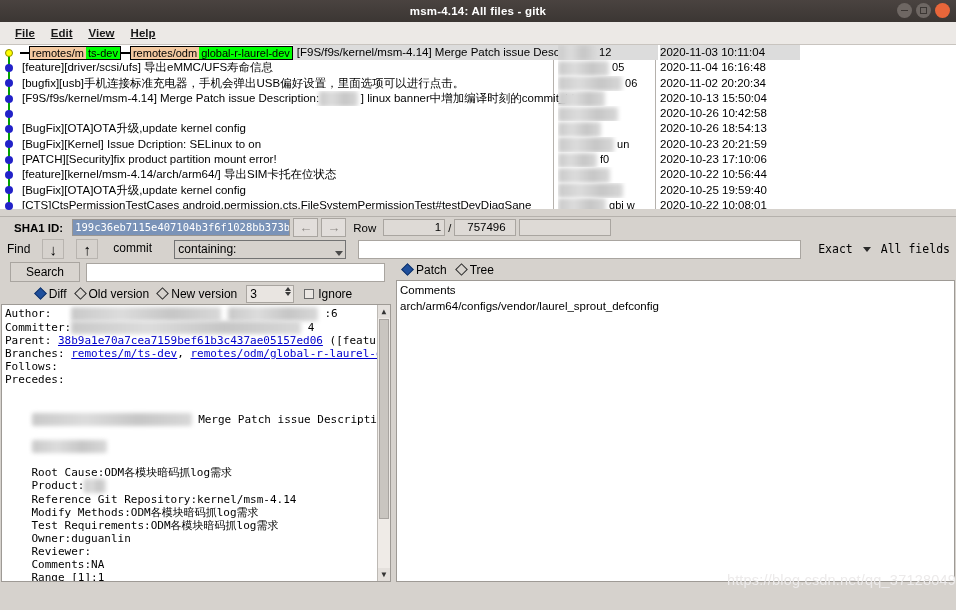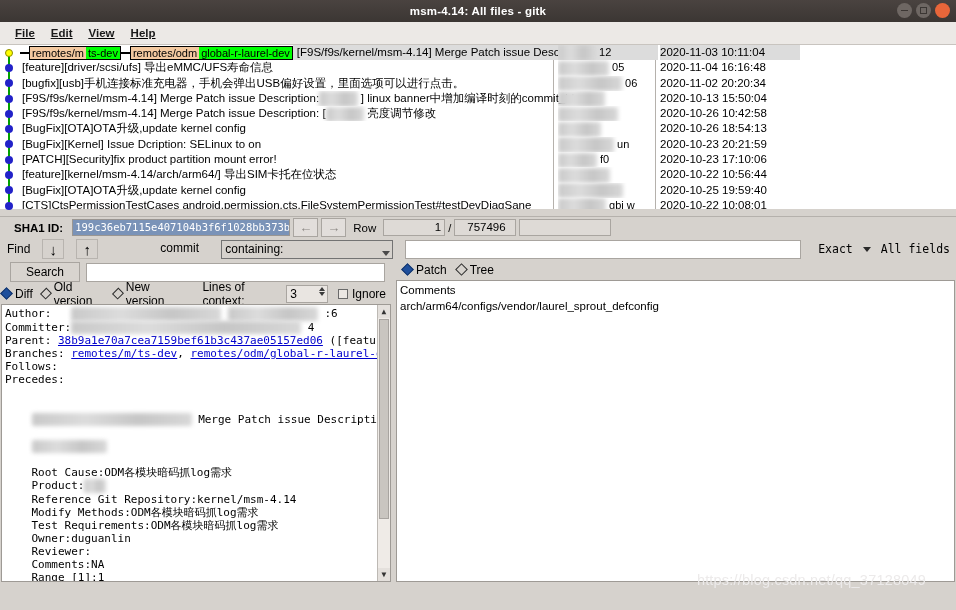--- a/index.html
+++ b/index.html
@@ -206,21 +206,20 @@
     width: 22px; height: 20px;
     background: #d6d2cd;
     border: 1px solid #b8b4af;
     display: flex; align-items: center; justify-content: center;
     font-size: 15px;
   }
   .find-combo {
     height: 19px; min-width: 52px;
     font-size: 12px; line-height: 17px;
     padding: 0 3px;
-    margin-left: 47px;
   }
   .find-containing {
     width: 172px; height: 19px;
     background: #d6d2cd; border: 1px solid #737373;
     font-size: 12px; line-height: 17px; padding-left: 3px;
     position: relative;
   }
   .find-containing .dropcaret {
     position: absolute; right: 2px; bottom: 2px;
     width: 0; height: 0;
@@ -346,21 +345,21 @@
     border: 1px solid #9e9a95;
     margin: 1px 1px 0 1px;
     overflow: hidden;
     font-size: 11.5px;
     padding-top: 1px;
   }
   .file-item { height: 16px; line-height: 16px; padding-left: 3px; white-space: nowrap; }
 
   .watermark {
     position: absolute;
-    right: 30px; bottom: 22px;
+    right: 0; bottom: 22px;
     color: #eceaea;
     font-size: 14.5px;
     font-family: "Liberation Sans", sans-serif;
     letter-spacing: .2px;
     pointer-events: none;
     z-index: 50;
   }
 </style>
 </head>
 <body>
@@ -435,21 +434,20 @@
         </div>
         <div class="subject-cell">[F9S/f9s/kernel/msm-4.14] Merge Patch issue Description:<span class="blurred">&nbsp;&nbsp;&nbsp;&nbsp;&nbsp;&nbsp;&nbsp;&nbsp;&nbsp;&nbsp;&nbsp;&nbsp;</span> ] linux banner中增加编译时刻的commit_id</div>
         <div class="author-cell"><span class="blurred" style="width: 47px;">&nbsp;</span></div>
         <div class="date-cell">2020-10-13 15:50:04</div>
       </div>
       <div class="row">
         <div class="graph-cell">
           <div class="line"></div>
           <div class="dot blue"></div>
         </div>
-        <div class="subject-cell">[F9S/f9s/kernel/msm-4.14] Merge Patch issue Description: [<span class="blurred">&nbsp;&nbsp;&nbsp;&nbsp;&nbsp;&nbsp;&nbsp;&nbsp;&nbsp;&nbsp;&nbsp;&nbsp;</span> 亮度调节修改</div>
         <div class="author-cell"><span class="blurred" style="width: 60px;">&nbsp;</span></div>
         <div class="date-cell">2020-10-26 10:42:58</div>
       </div>
       <div class="row">
         <div class="graph-cell">
           <div class="line"></div>
           <div class="dot blue"></div>
         </div>
         <div class="subject-cell">[BugFix][OTA]OTA升级,update kernel config</div>
         <div class="author-cell"><span class="blurred" style="width: 43px;">&nbsp;</span></div>
@@ -562,21 +560,20 @@
         <span>Diff</span>
       </span>
       <span class="radlabel">
         <i class="rad"></i>
         <span>Old version</span>
       </span>
       <span class="radlabel">
         <i class="rad"></i>
         <span>New version</span>
       </span>
-      <span class="loc-label">Lines of context:</span>
       <div class="spin">
         <span>3</span>
         <span class="arrows">
             <i class="up"></i>
             <i class="dn"></i>
           </span>
       </div>
       <span class="radlabel" style="padding-left:6px">
         <i class="chk"></i>
         <span>Ignore</span>

